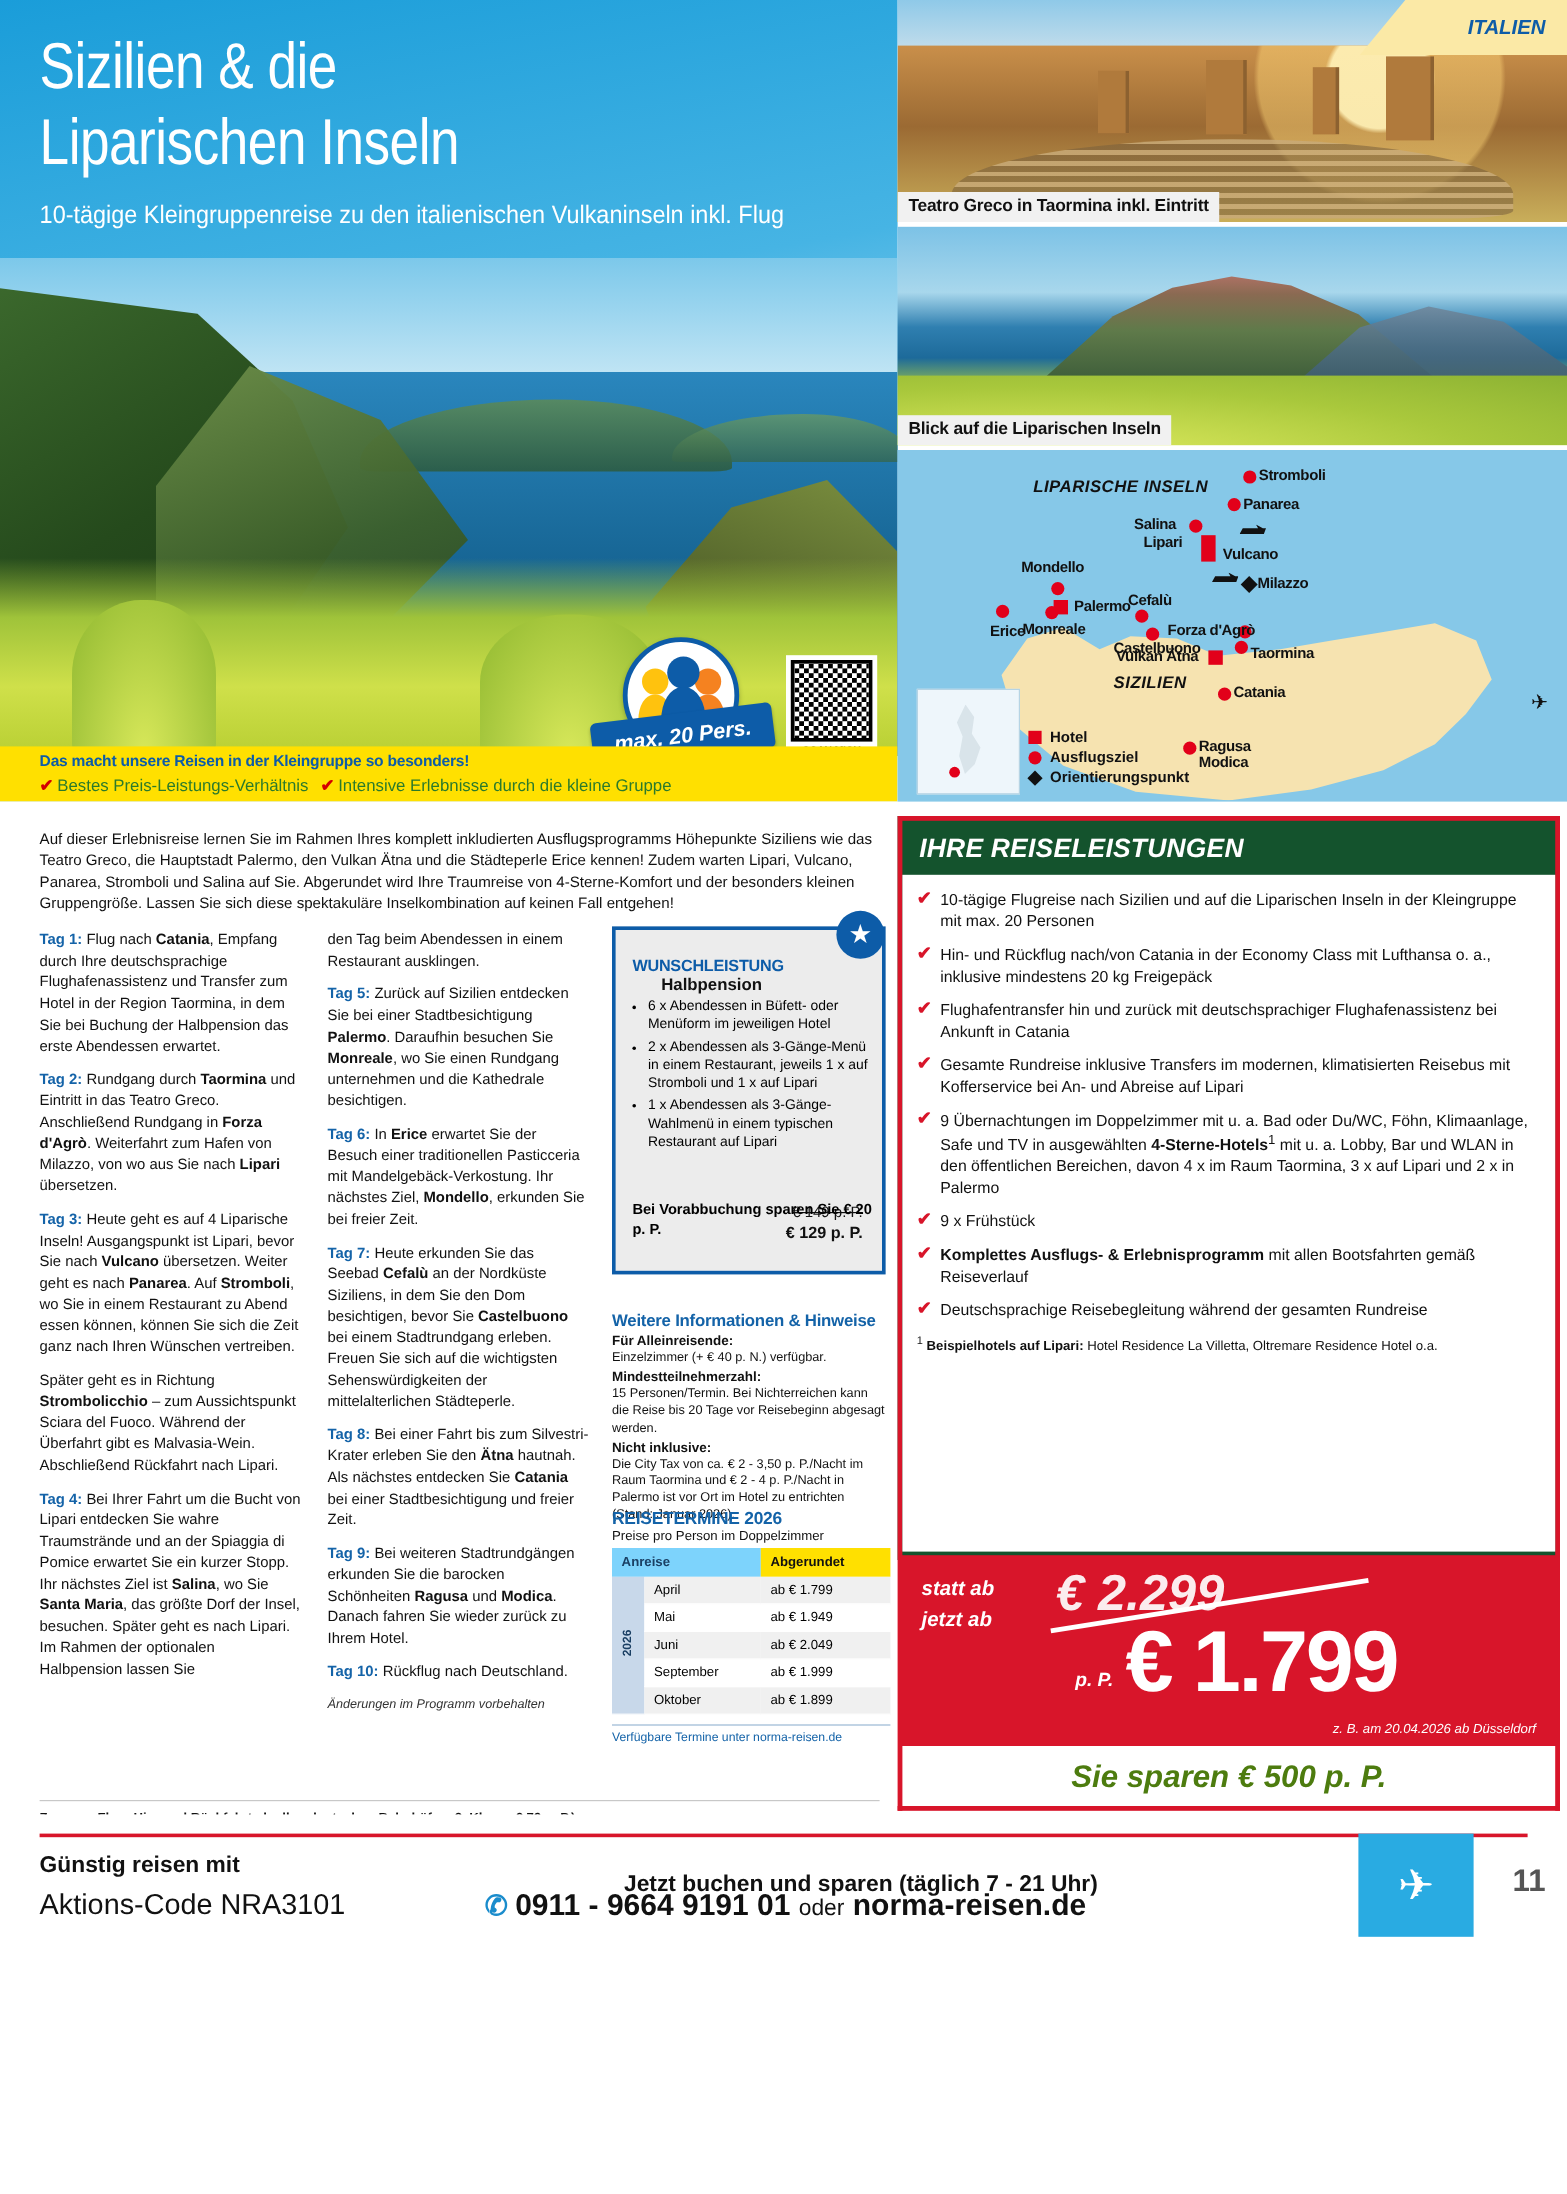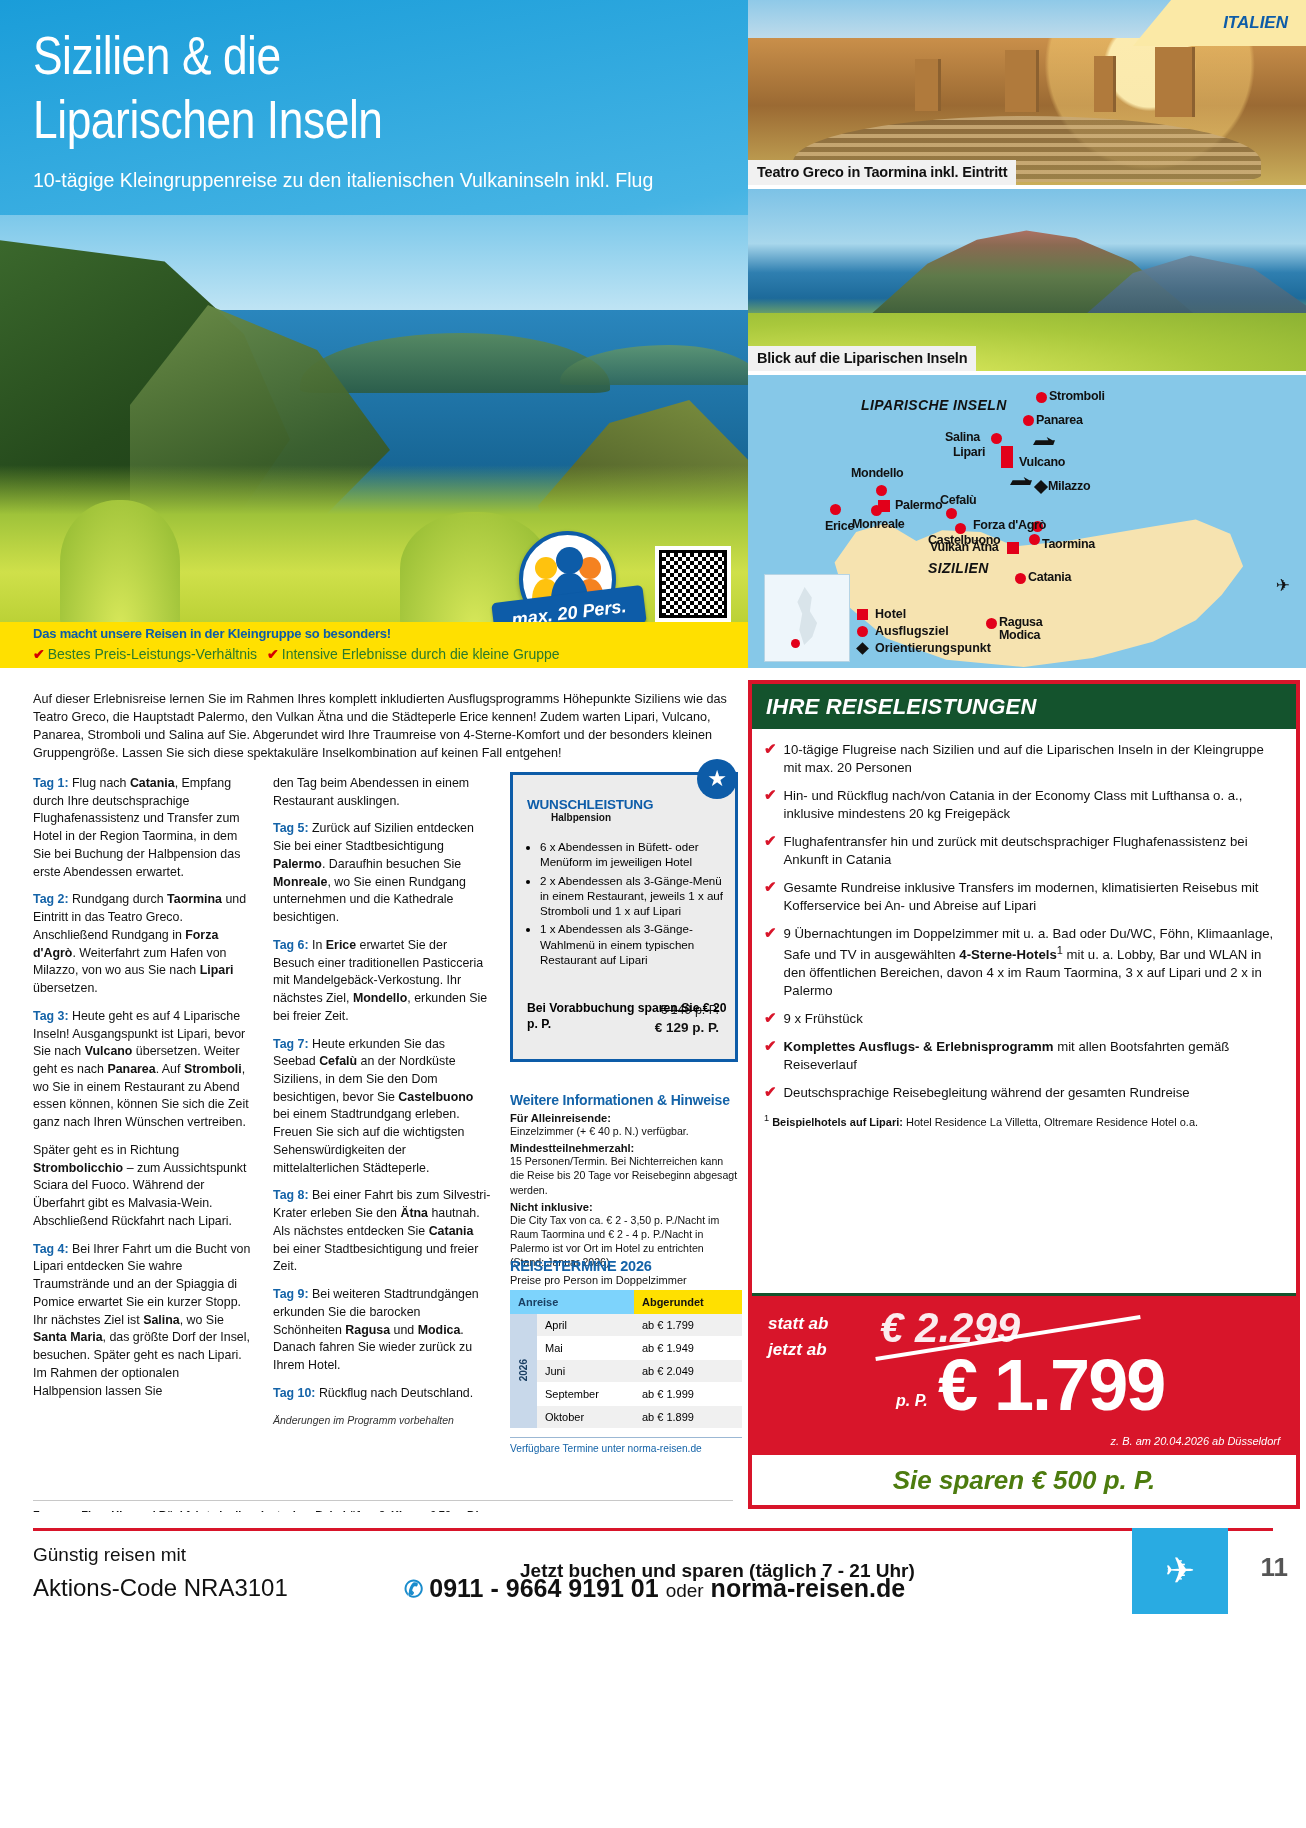--- a/index.html
+++ b/index.html
@@ -206,21 +206,21 @@
   .wunsch {
     position:absolute; left:510px; top:772px; width:228px; height:290px;
     border:3px solid #0d5ca8; background:#ececec; padding:22px 12px 10px 14px;
   }
   .wunsch-star {
     position:absolute; right:-2px; top:-16px; width:40px; height:40px;
     background:#0d5ca8; border-radius:50%; color:#fff; font-size:22px;
     display:flex; align-items:center; justify-content:center;
   }
   .wunsch h4 { color:#0d5ca8; font-size:13.5px; letter-spacing:-.2px; }
-  .wunsch h5 { color:#111; font-size:10px; margin-bottom:16px;padding-left:24px;}
+  .wunsch h5 { color:#111; font-size:14px; margin-bottom:3px;padding-left:24px;}
   .wunsch ul { margin-left:13px; font-size:11.6px; line-height:1.32; }
   .wunsch li { margin-bottom:3px; }
   .wunsch .vor { position:absolute; left:14px; bottom:26px; font-size:12.2px; font-weight:bold; line-height:1.3;}
   .wunsch .pr1 { position:absolute; right:16px; bottom:42px; font-size:12.5px; text-decoration:line-through; color:#111;}
   .wunsch .pr2 { position:absolute; right:16px; bottom:24px; font-size:13.5px; font-weight:bold; color:#111;}
 
   .weitere { position:absolute; left:510px; top:1092px; width:230px; }
   .weitere h4 { color:#1463a8; font-size:14px; margin-bottom:4px; letter-spacing:-.2px;}
   .weitere .lbl { font-weight:bold; font-size:11.2px; color:#111; margin-top:4px;}
   .weitere .txt { font-size:10.6px; line-height:1.34; color:#111; }
@@ -271,21 +271,21 @@
     position:absolute; left:748px; top:1455px; width:552px; height:54px;
     background:#ffffff; border-left:4px solid #d8152a; border-right:4px solid #d8152a;
     border-bottom:4px solid #d8152a;
     display:flex; align-items:center; justify-content:center;
     font-style:italic; font-weight:bold; font-size:26px; color:#4d7c0f;
   }
 
   
   .footer { position:absolute; left:0; top:1512px; width:1306px; height:316px; background:#ffffff; }
   .footer-line { position:absolute; left:33px; top:16px; width:1240px; height:3px; background:#d8152a; }
-  .f-left-1 { position:absolute; left:33px; top:32px; font-size:19px; font-weight:normal; color:#111;}
+  .f-left-1 { position:absolute; left:33px; top:32px; font-size:19px; font-weight:bold; color:#111;}
   .f-left-2 { position:absolute; left:33px; top:62px; font-size:24px; font-weight:normal; color:#111;}
   .f-mid-1 { position:absolute; left:520px; top:48px; font-size:19px; font-weight:bold; color:#111;}
   .f-mid-2 { position:absolute; left:404px; top:62px; font-size:25px; font-weight:bold; color:#111;}
   .f-phone-ic { color:#1a8ccc; font-size:23px; margin-right:6px; }
   .f-blue { position:absolute; right:78px; top:16px; width:96px; height:86px; background:#29abe2;
     display:flex; align-items:center; justify-content:center; color:#fff; font-size:36px;}
   .f-page { position:absolute; right:18px; top:40px; font-size:26px; font-weight:bold; color:#555;}
 </style>
 </head>
 <body>

